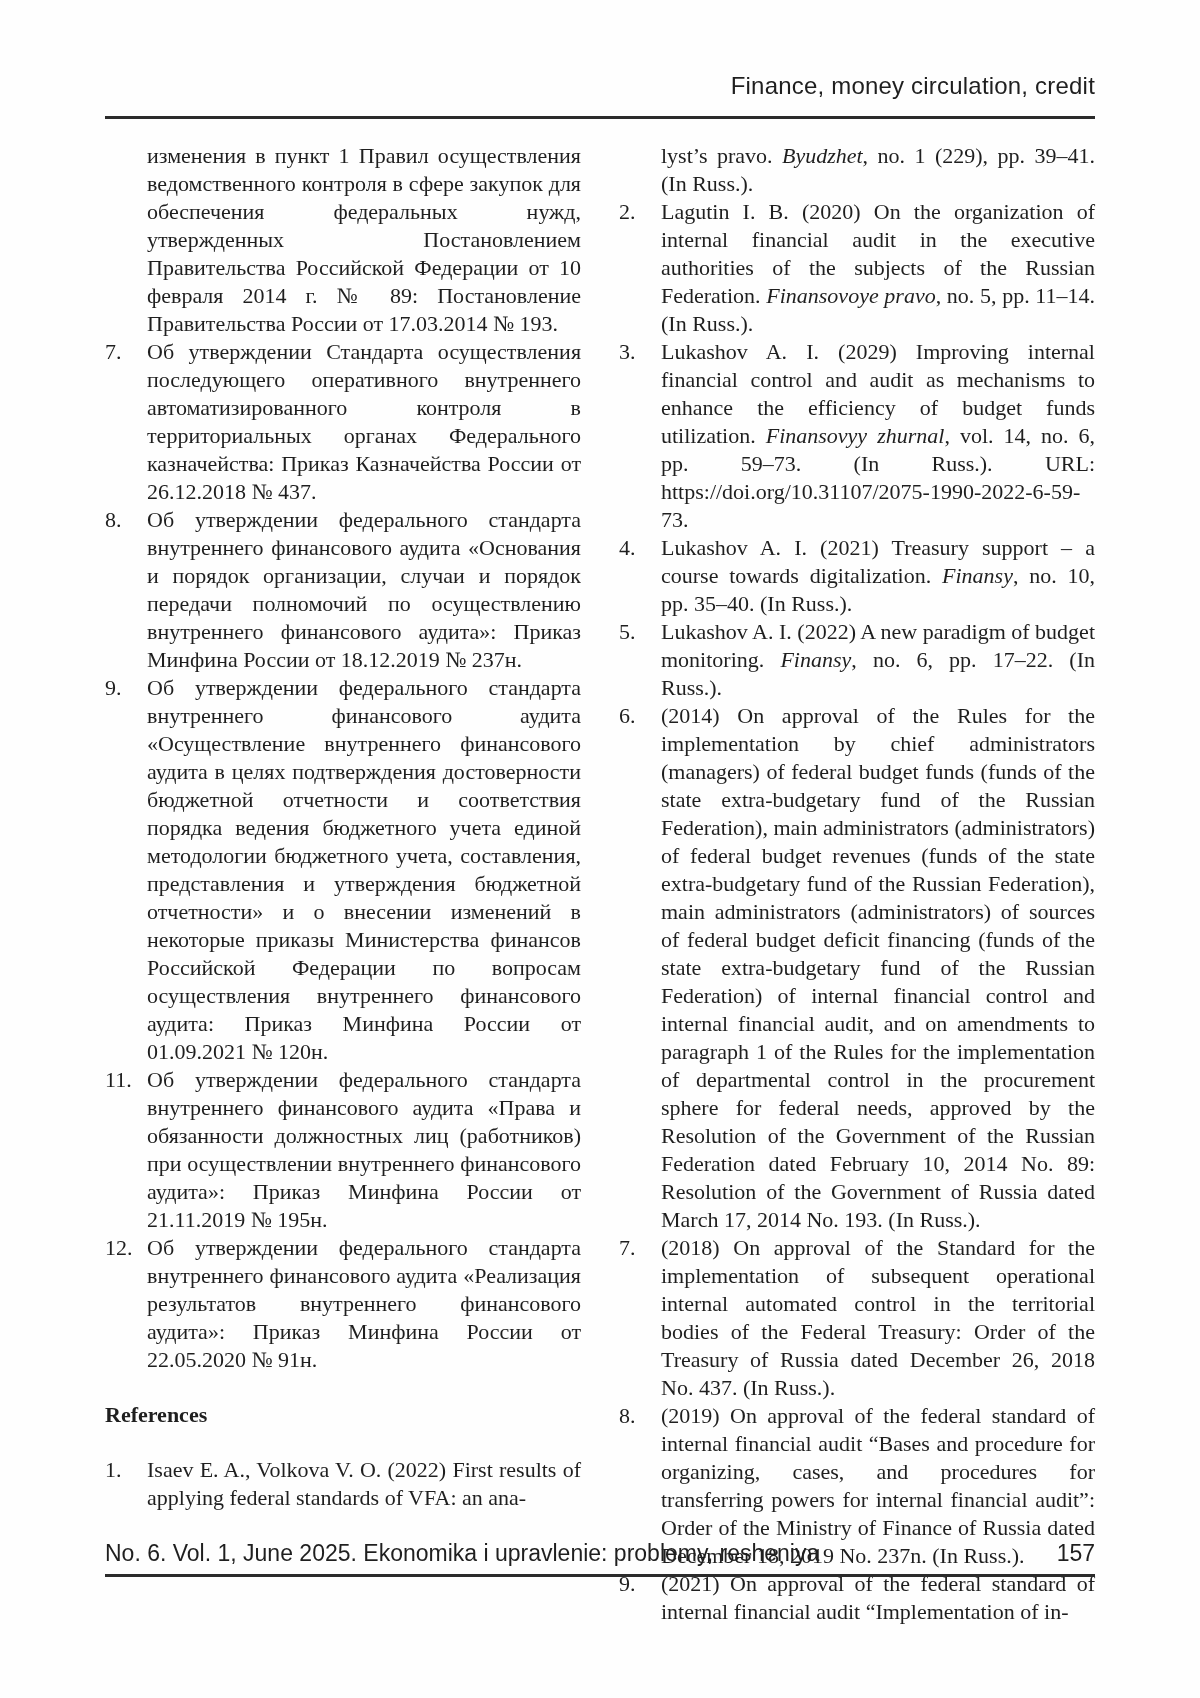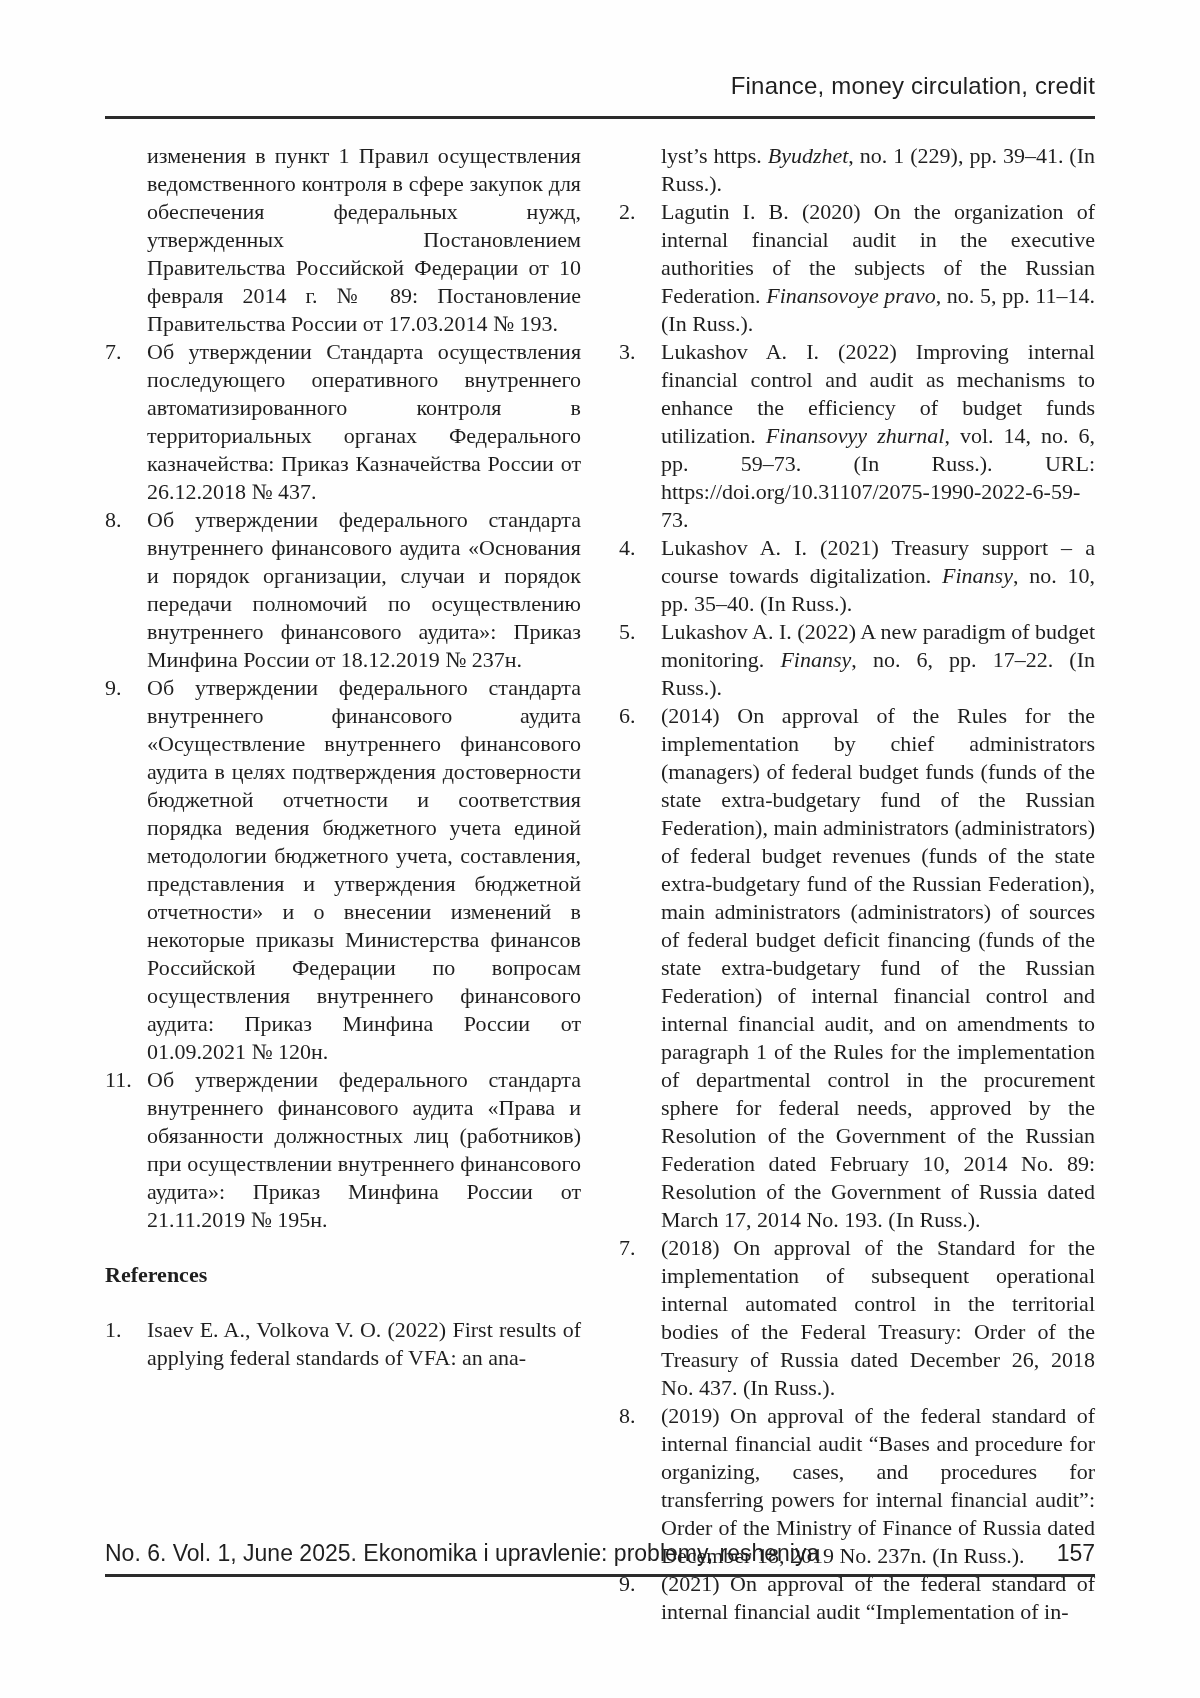--- a/index.html
+++ b/index.html
@@ -79,43 +79,47 @@
             <span class="ref-text"><span>Об утверждении федерального стандарта внутреннего финансового аудита «Основания и порядок организации, случаи и порядок передачи полномочий по осуществлению внутреннего финансового аудита»: Приказ Минфина России от 18.12.2019 № 237н.</span></span>
           </div>
           <div class="ref-item">
             <span class="ref-num">9.</span>
             <span class="ref-text"><span>Об утверждении федерального стандарта внутреннего финансового аудита «Осуществление внутреннего финансового аудита в целях подтверждения достоверности бюджетной отчетности и соответствия порядка ведения бюджетного учета единой методологии бюджетного учета, составления, представления и утверждения бюджетной отчетности» и о внесении изменений в некоторые приказы Министерства финансов Российской Федерации по вопросам осуществления внутреннего финансового аудита: Приказ Минфина России от 01.09.2021 № 120н.</span></span>
           </div>
           <div class="ref-item">
             <span class="ref-num">11.</span>
             <span class="ref-text"><span>Об утверждении федерального стандарта внутреннего финансового аудита «Права и обязанности должностных лиц (работников) при осуществлении внутреннего финансового аудита»: Приказ Минфина России от 21.11.2019 № 195н.</span></span>
           </div>
+          <div class="ref-item">
+            <span class="ref-num">12.</span>
+            <span class="ref-text"><span>Об утверждении федерального стандарта внутреннего финансового аудита «Реализация результатов внутреннего финансового аудита»: Приказ Минфина России от 22.05.2020 № 91н.</span></span>
+          </div>
         </div>
       <div class="refs-heading">References</div>
       <div>
           <div class="ref-item">
             <span class="ref-num">1.</span>
             <span class="ref-text"><span>Isaev E. A., Volkova V. O. (2022) First results of applying federal standards of VFA: an ana-</span></span>
           </div>
         </div>
     </div>
 
     <div class="col">
       <div>
           <div class="ref-item">
             <span class="ref-num"></span>
-            <span class="ref-text"><span>lyst’s https. </span><span class="italic">Byudzhet</span><span>, no. 1 (229), pp. 39–41. (In Russ.).</span></span>
+            <span class="ref-text"><span>lyst’s pravo. </span><span class="italic">Byudzhet</span><span>, no. 1 (229), pp. 39–41. (In Russ.).</span></span>
           </div>
           <div class="ref-item">
             <span class="ref-num">2.</span>
             <span class="ref-text"><span>Lagutin I. B. (2020) On the organization of internal financial audit in the executive authorities of the subjects of the Russian Federation. </span><span class="italic">Finansovoye pravo</span><span>, no. 5, pp. 11–14. (In Russ.).</span></span>
           </div>
           <div class="ref-item">
             <span class="ref-num">3.</span>
-            <span class="ref-text"><span>Lukashov A. I. (2022) Improving internal financial control and audit as mechanisms to enhance the efficiency of budget funds utilization. </span><span class="italic">Finansovyy zhurnal</span><span>, vol. 14, no. 6, pp. 59–73. (In Russ.). URL: https://doi.org/10.31107/2075-1990-2022-6-59-73.</span></span>
+            <span class="ref-text"><span>Lukashov A. I. (2029) Improving internal financial control and audit as mechanisms to enhance the efficiency of budget funds utilization. </span><span class="italic">Finansovyy zhurnal</span><span>, vol. 14, no. 6, pp. 59–73. (In Russ.). URL: https://doi.org/10.31107/2075-1990-2022-6-59-73.</span></span>
           </div>
           <div class="ref-item">
             <span class="ref-num">4.</span>
             <span class="ref-text"><span>Lukashov A. I. (2021) Treasury support – a course towards digitalization. </span><span class="italic">Finansy</span><span>, no. 10, pp. 35–40. (In Russ.).</span></span>
           </div>
           <div class="ref-item">
             <span class="ref-num">5.</span>
             <span class="ref-text"><span>Lukashov A. I. (2022) A new paradigm of budget monitoring. </span><span class="italic">Finansy</span><span>, no. 6, pp. 17–22. (In Russ.).</span></span>
           </div>
           <div class="ref-item">

